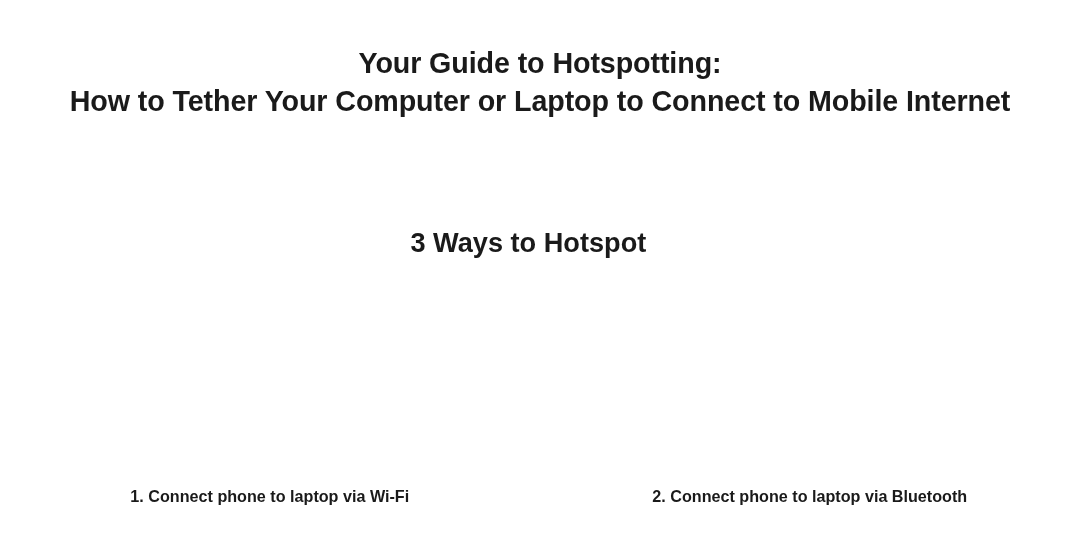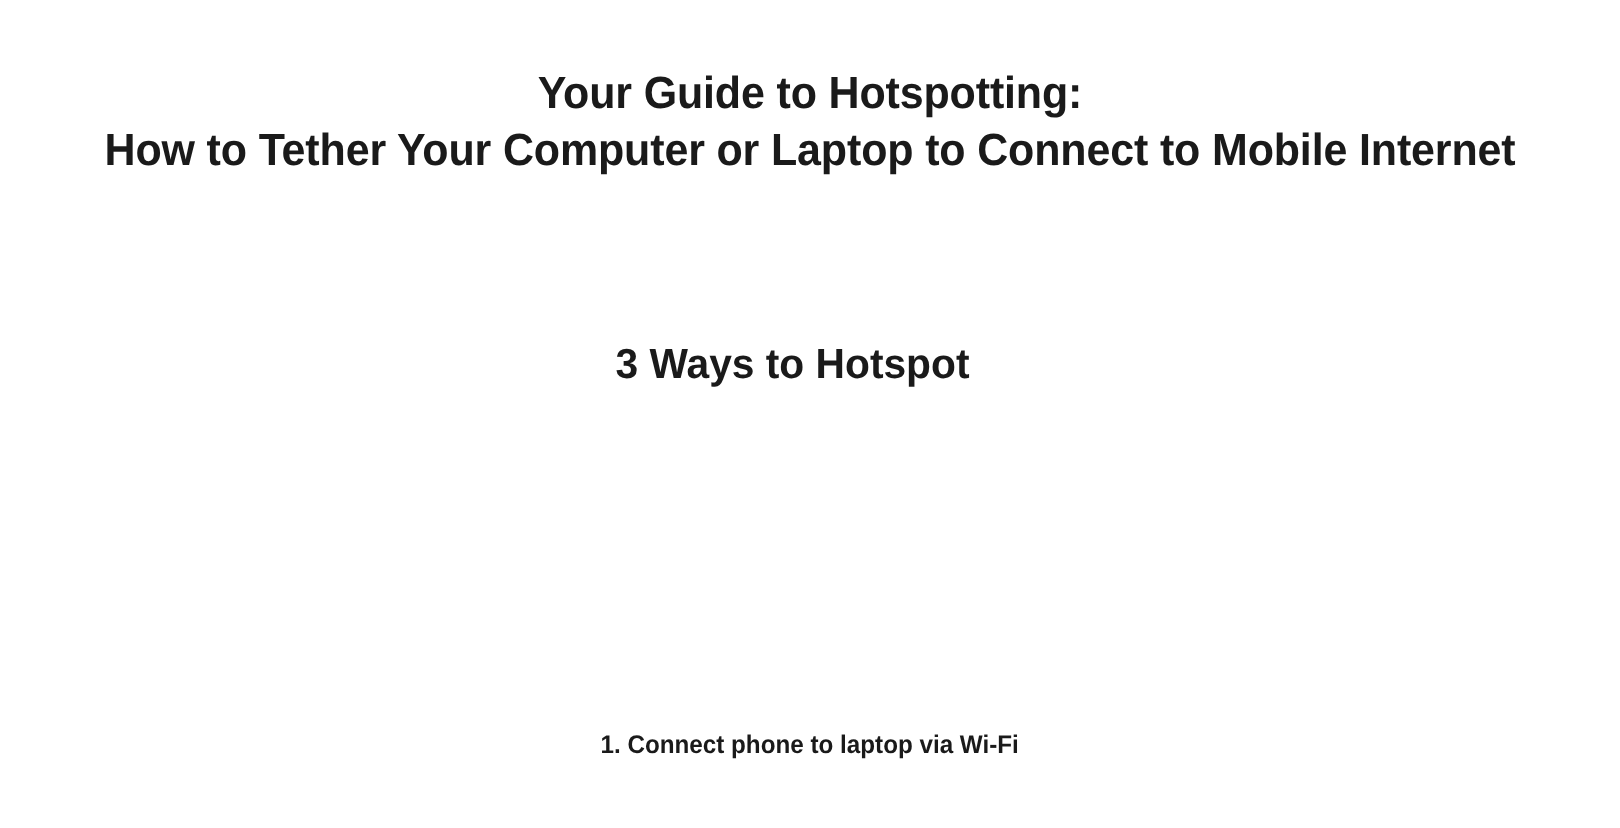--- a/index.html
+++ b/index.html
@@ -119,15 +119,18 @@
   <div class="media-band">
     <div class="media-slot"></div>
     <div class="media-slot"></div>
     <div class="media-slot"></div>
   </div>
 
   <div class="caption-row">
     <div class="caption-cell">
       <span class="caption-text">1. Connect phone to laptop via Wi-Fi</span>
     </div>
+    <div class="caption-cell">
+      <span class="caption-text">2. Connect phone to laptop via Bluetooth</span>
+    </div>
   </div>
 
 </div>
 
 </body></html>

